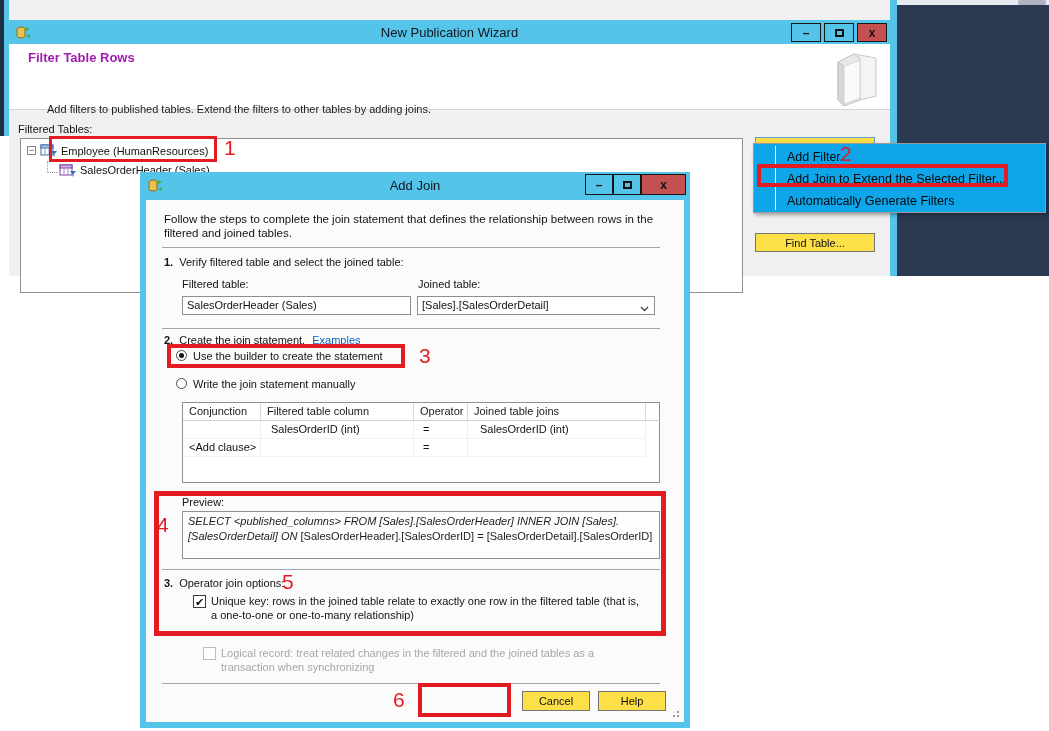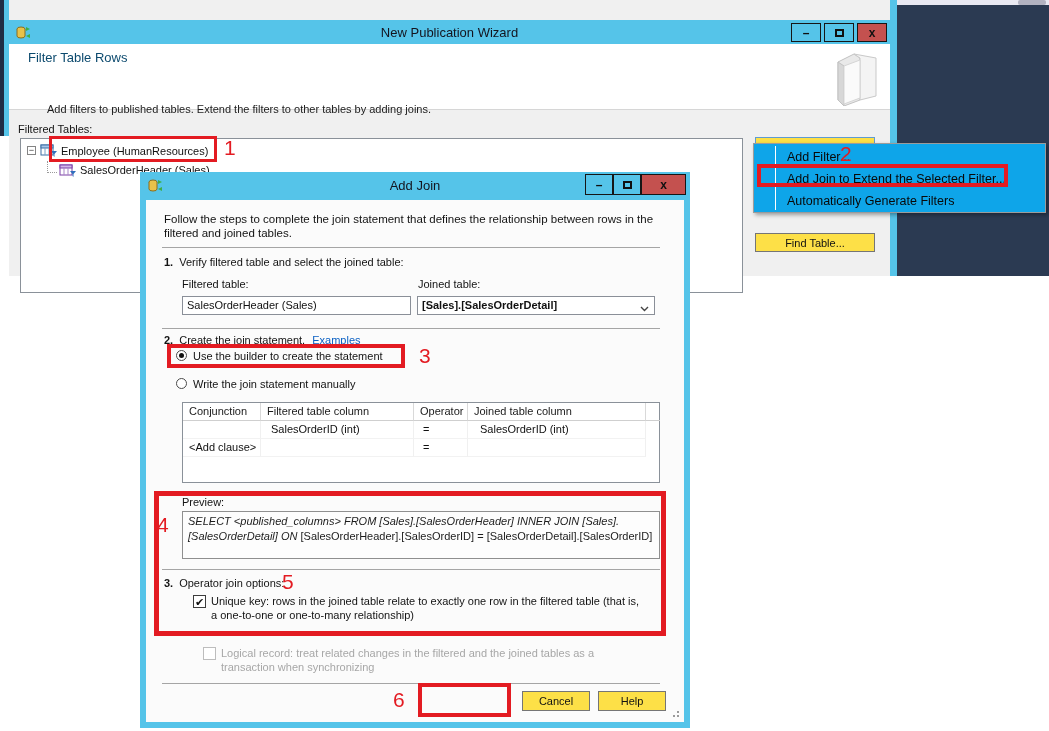--- a/index.html
+++ b/index.html
@@ -17,21 +17,21 @@
   #wizard .ttl { top:5px; }
   .winbtns { position:absolute; display:flex; }
   #wizard .winbtns { right:3px; top:3px; }
   .wbtn { height:19px; border:1px solid #161616; display:flex; align-items:center; justify-content:center;
           font-size:12px; font-weight:bold; color:#101010; background:#55c4e9; margin-left:3px; }
   #wizard .wbtn { width:30px; }
   .wbtn.close { background:#c4514f; }
   .maxglyph { width:9px; height:8px; border:2px solid #101010; background:transparent; }
 
   #wiz-header { position:relative; height:66px; background:#fff; border-bottom:1px solid #d6d6d6; }
-  #wiz-title { position:absolute; left:19px; top:6px; font-size:13px; font-weight:normal; color:#0c4a6e; }
+  #wiz-title { position:absolute; left:19px; top:6px; font-size:13px; font-weight:bold; color:#a21caf; }
   #wiz-sub { position:absolute; left:38px; top:26px; font-size:11px; color:#1c1c1c;margin-top:33px; }
   #wiz-glyph { position:absolute; right:8px; top:4px; }
 
   #wiz-body { position:relative; height:183px; }
   #filtered-tables-label { position:absolute; left:9px; top:13px; font-size:11px; }
   #tree-box { position:absolute; left:11px; top:28px; width:723px; height:155px; background:#fff; border:1px solid #8a9199; }
   .tree-row { position:absolute; display:flex; align-items:center; font-size:11px; }
   .expander { width:9px; height:9px; border:1px solid #848484; background:#fff; font-size:9px; line-height:7px;
               text-align:center; color:#333; margin-right:4px; }
   .tree-ico { margin-right:4px; display:inline-flex; }
@@ -61,21 +61,21 @@
   #dialog .winbtns { right:-2px; top:2px; }
   #dialog .wbtn { height:21px; width:28px; margin-left:0; }
   #dialog .wbtn.close { width:45px; }
   #dlg-client { position:relative; width:538px; height:522px; background:#fbfbfb; }
 
   .sep { position:absolute; left:16px; width:498px; height:1px; background:#a5a5a5; }
   .lab { position:absolute; font-size:11px; color:#131313; }
   .step { position:absolute; font-size:11px; color:#131313; }
   .step b { margin-right:6px; }
   .tbox { position:absolute; background:#fff; border:1px solid #8a8f98; font-size:11px; line-height:17px; padding-left:4px; color:#111; }
-  #joined-combo { padding-right:24px;font-weight:bold; }
+  #joined-combo { padding-right:24px; }
   #combo-arrow { position:absolute; right:5px; top:4px; }
   .link { color:#0b61c4; text-decoration:underline; }
 
   .radio { position:absolute; width:11px; height:11px; border:1px solid #4a4a4a; border-radius:50%; background:#fff; }
   .radio .dot { width:5px; height:5px; border-radius:50%; background:#111; margin:2px auto; }
 
   #grid { position:absolute; left:36px; top:202px; width:478px; height:81px; background:#fff; border:1px solid #8a9199; font-size:11px; }
   .gcell { position:absolute; height:18px; line-height:17px; padding-left:6px; border-right:1px solid #d9d9d9; overflow:hidden; white-space:nowrap; }
   .ghead { border-bottom:1px solid #cfcfcf; color:#1a1a1a; }
   .grow  { border-right:1px solid #f0f0f0; border-bottom:1px solid #f2f2f2; }
@@ -243,21 +243,21 @@
         <div class="dot"></div>
       </div>
     <div class="lab" style="left:47px; top:150px;">Use the builder to create the statement</div>
     <div class="radio" style="left:30px; top:178px;"></div>
     <div class="lab" style="left:47px; top:178px;">Write the join statement manually</div>
 
     <div id="grid">
       <div class="gcell ghead c0" style="top:0;">Conjunction</div>
       <div class="gcell ghead c1" style="top:0; padding-left:6px;">Filtered table column</div>
       <div class="gcell ghead c2" style="top:0; padding-left:6px;">Operator</div>
-      <div class="gcell ghead c3" style="top:0; padding-left:6px;">Joined table column</div>
+      <div class="gcell ghead c3" style="top:0; padding-left:6px;">Joined table joins</div>
       <div class="gcell ghead c4" style="top:0;"></div>
 
       <div class="gcell grow c0" style="top:18px;"></div>
       <div class="gcell grow c1" style="top:18px;">SalesOrderID (int)</div>
       <div class="gcell grow c2" style="top:18px;">=</div>
       <div class="gcell grow c3" style="top:18px;">SalesOrderID (int)</div>
 
       <div class="gcell grow c0" style="top:36px;">&lt;Add clause&gt;</div>
       <div class="gcell grow c1" style="top:36px;"></div>
       <div class="gcell grow c2" style="top:36px;">=</div>

